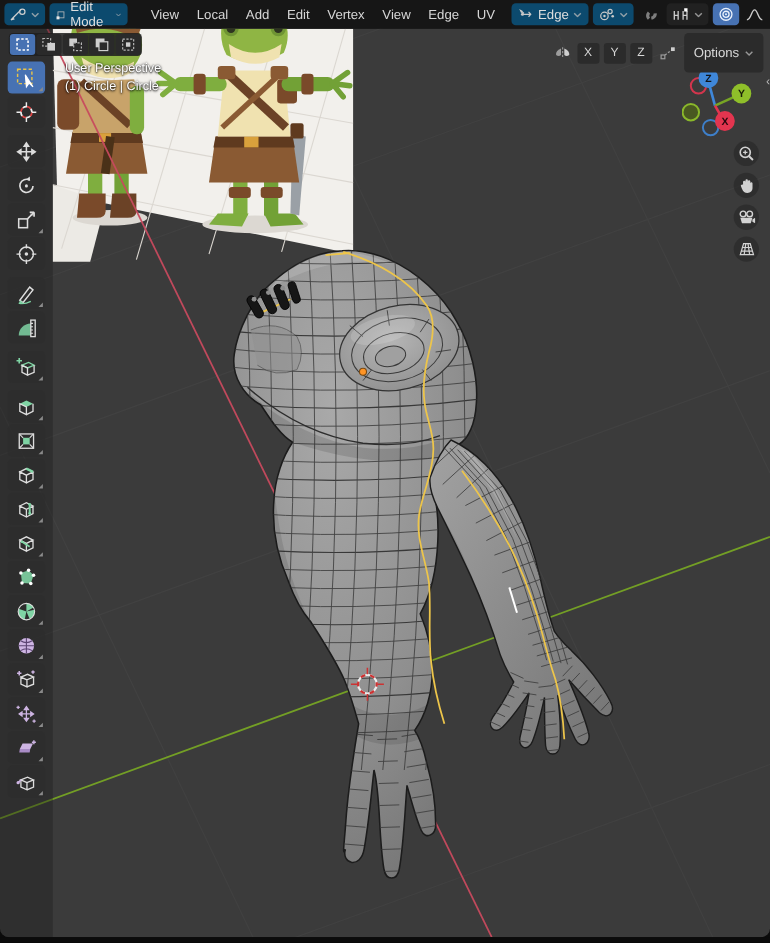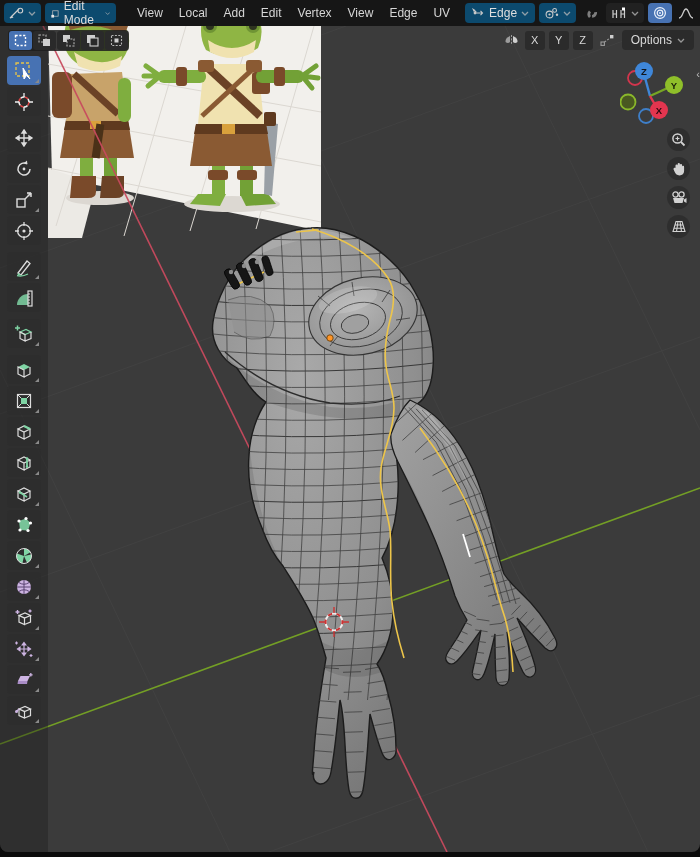--- a/index.html
+++ b/index.html
@@ -36,21 +36,21 @@
   .gapB{margin-top:5px;}
 
   
   #toolsettings-left{position:absolute;left:8px;top:4px;display:flex;background:#1d1d1dD9;border-radius:4px;
     padding:1px;gap:1px;z-index:30;}
   .msbtn{width:23px;height:19px;border-radius:3px;display:flex;align-items:center;justify-content:center;background:#2a2a2a;}
   .msbtn.blue{background:#4772b3;}
   #toolsettings-right{position:absolute;right:6px;top:4px;display:flex;align-items:center;gap:4px;z-index:30;}
   .axisbtn{width:20px;height:19px;background:#2b2b2b;border-radius:3px;color:#d9d9d9;font-size:11px;
     display:flex;align-items:center;justify-content:center;border:none;}
-  #options-pill{display:flex;align-items:center;gap:5px;background:#2b2b2b;border-radius:4px;height:20px;
+  #options-pill{display:flex;align-items:center;gap:5px;background:#2b2b2b;border-radius:4px;height:36px;
     padding:0 9px;color:#d9d9d9;font-size:12px;}
 
   
   #vp-text{position:absolute;left:59px;top:28px;z-index:25;color:#ffffff;font-size:11.5px;line-height:17px;
     text-shadow:0 1px 2px rgba(0,0,0,.9),0 0 2px rgba(0,0,0,.8);}
 
   
   #gizmo{position:absolute;right:8px;top:30px;z-index:25;}
   #sideicons{position:absolute;right:10px;top:102px;display:flex;flex-direction:column;gap:6px;z-index:25;}
   .sicon{width:23px;height:23px;border-radius:50%;background:rgba(40,40,40,.65);display:flex;align-items:center;justify-content:center;}
@@ -519,20 +519,24 @@
         <path d="M5.5 9 L11 5" stroke="#9c9c9c" stroke-width="1.1" stroke-dasharray="2 1.4"></path>
       </svg>
       <div id="options-pill">
         <span>Options</span>
         <svg class="chev" viewBox="0 0 8 5">
             <polyline points="1,1 4,4 7,1" fill="none" stroke="#bbb" stroke-width="1.3"></polyline>
           </svg>
       </div>
     </div>
 
+    <div id="vp-text">
+      <div>User Perspective</div>
+      <div>(1) Circle | Circle</div>
+    </div>
 
     <svg id="gizmo" width="72" height="72" viewBox="0 0 72 72">
       <line x1="30" y1="40" x2="24" y2="18" stroke="#3f87d9" stroke-width="2.4"></line>
       <line x1="30" y1="40" x2="52" y2="30" stroke="#77a524" stroke-width="2.4"></line>
       <line x1="30" y1="40" x2="38" y2="54" stroke="#e3354f" stroke-width="2.4"></line>
       <circle cx="15" cy="22" r="7" fill="#3b3b3b" stroke="#e3354f" stroke-width="1.8" opacity=".9"></circle>
       <circle cx="8" cy="46" r="7.5" fill="#4a5a20" stroke="#8fbf2a" stroke-width="1.8" opacity=".95"></circle>
       <circle cx="26" cy="60" r="7" fill="#3b3b3b" stroke="#3f87d9" stroke-width="1.8" opacity=".9"></circle>
       <g>
         <circle cx="24" cy="15" r="9" fill="#3f87d9"></circle>

